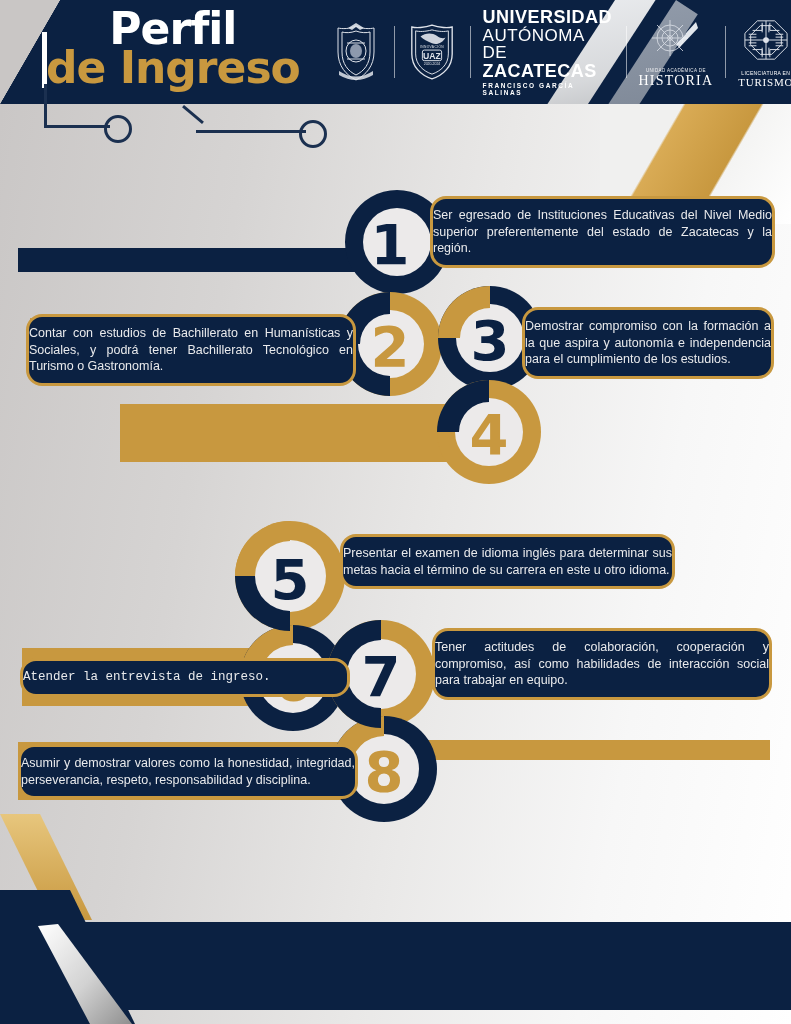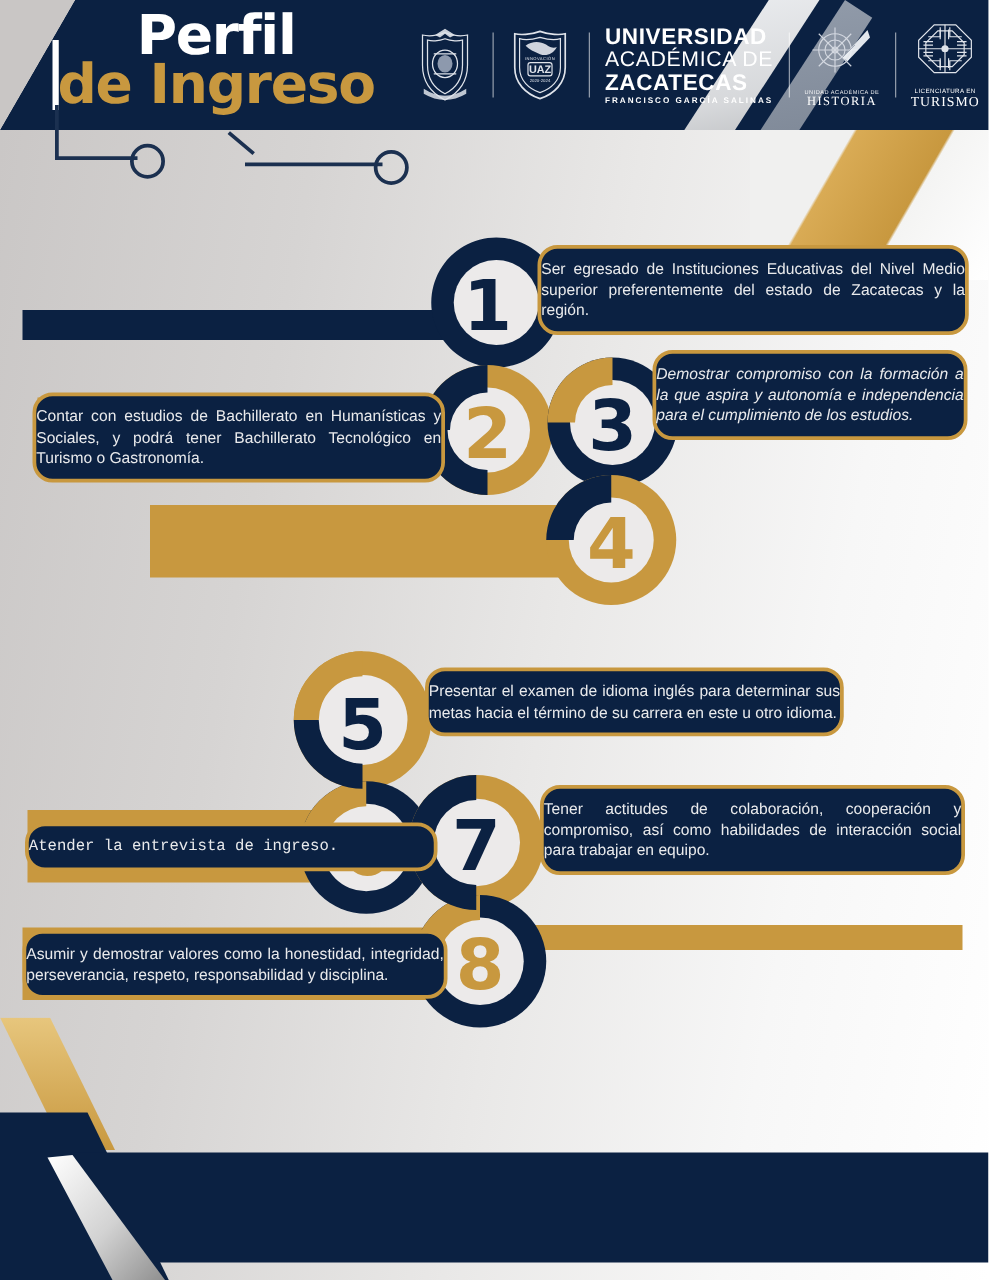--- a/index.html
+++ b/index.html
@@ -58,21 +58,21 @@
   .logo-sep{width:1px;height:52px;background:rgba(255,255,255,.55);margin:0 12px;}
   .seal{width:52px;height:60px;position:relative;}
   .seal svg{display:block;}
   .uaz-text{color:#fff;line-height:1;text-align:left;}
   .uaz-l1{font-size:18px;font-weight:bold;letter-spacing:.5px;}
   .uaz-l2{font-size:17px;font-weight:normal;letter-spacing:.5px;margin-top:1px;}
   .uaz-l3{font-size:18px;font-weight:bold;letter-spacing:.5px;margin-top:1px;}
   .uaz-l4{font-size:6.5px;font-weight:bold;letter-spacing:1.6px;margin-top:3px;}
   .hist-wrap{text-align:center;color:#fff;}
   .hist-sub{font-size:4.5px;letter-spacing:.4px;margin-top:2px;opacity:.9;}
-  .hist-main{font-size:10px;letter-spacing:1.2px;font-family:"Liberation Serif",serif;}
+  .hist-main{font-size:14px;letter-spacing:1.2px;font-family:"Liberation Serif",serif;}
   .tur-wrap{text-align:center;color:#fff;}
   .tur-sub{font-size:5px;letter-spacing:.3px;margin-top:3px;}
   .tur-main{font-size:11px;letter-spacing:.8px;font-family:"Liberation Serif",serif;}
 
   
   .gold-corner{
     position:absolute;top:104px;left:600px;width:191px;height:120px;
     background:linear-gradient(120deg,#f0f0ef 0%,#f0f0ef 32%,#d9ab55 33%,#c8983f 62%,#f4f4f3 63%,#ffffff 100%);
   }
 
@@ -150,21 +150,21 @@
         <text x="26" y="38" font-size="9" font-weight="bold" fill="#dfe3ea" text-anchor="middle" font-family="Liberation Sans, sans-serif">UAZ</text>
         <text x="26" y="45" font-size="3.6" fill="#dfe3ea" text-anchor="middle" font-family="Liberation Sans, sans-serif">2020-2024</text>
         <text x="26" y="27" font-size="3.4" fill="#dfe3ea" text-anchor="middle" letter-spacing=".4" font-family="Liberation Sans, sans-serif">INNOVACIÓN</text>
       </svg>
     </div>
 
     <div class="logo-sep"></div>
 
     <div class="uaz-text">
       <div class="uaz-l1">UNIVERSIDAD</div>
-      <div class="uaz-l2">ACADÉMICA DE</div>
+      <div class="uaz-l2">AUTÓNOMA DE</div>
       <div class="uaz-l3">ZACATECAS</div>
       <div class="uaz-l4">FRANCISCO GARCÍA SALINAS</div>
     </div>
 
     <div class="logo-sep"></div>
 
     <div class="hist-wrap">
       <svg viewBox="0 0 60 46" width="60" height="46">
         <g stroke="#d8dce4" fill="none" stroke-width=".9" opacity=".95">
           <circle cx="24" cy="22" r="13"></circle>
@@ -271,21 +271,21 @@
   </div>
 
   <div class="pill" style="left:430px;top:196px;width:345px;">
     <p class="j">Ser egresado de Instituciones Educativas del Nivel Medio superior  preferentemente del estado de Zacatecas y la región.</p>
   </div>
 
   <div class="pill" style="left:26px;top:314px;width:330px;">
     <p class="j">Contar con estudios de Bachillerato en Humanísticas y Sociales, y podrá tener Bachillerato Tecnológico en Turismo o Gastronomía.</p>
   </div>
 
-  <div class="pill" style="left:522px;top:280px;width:252px;font-style:italic;">
+  <div class="pill" style="left:522px;top:307px;width:252px;">
     <p class="j">Demostrar compromiso con la formación a la que aspira y autonomía e independencia para el cumplimiento de los estudios.</p>
   </div>
 
 
   <div class="pill" style="left:340px;top:534px;width:335px;">
     <p class="j">Presentar el examen de idioma inglés para determinar sus metas hacia el término de su carrera en este u otro idioma.</p>
   </div>
 
   <div class="pill" style="left:20px;top:658px;width:330px;font-family:Liberation Mono, monospace;">
     <p>Atender la entrevista de ingreso.</p>

